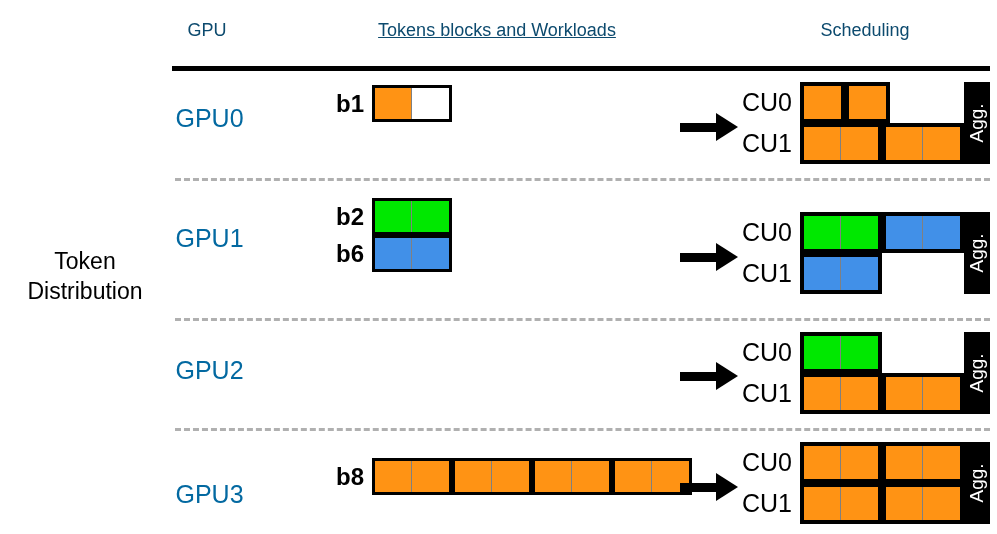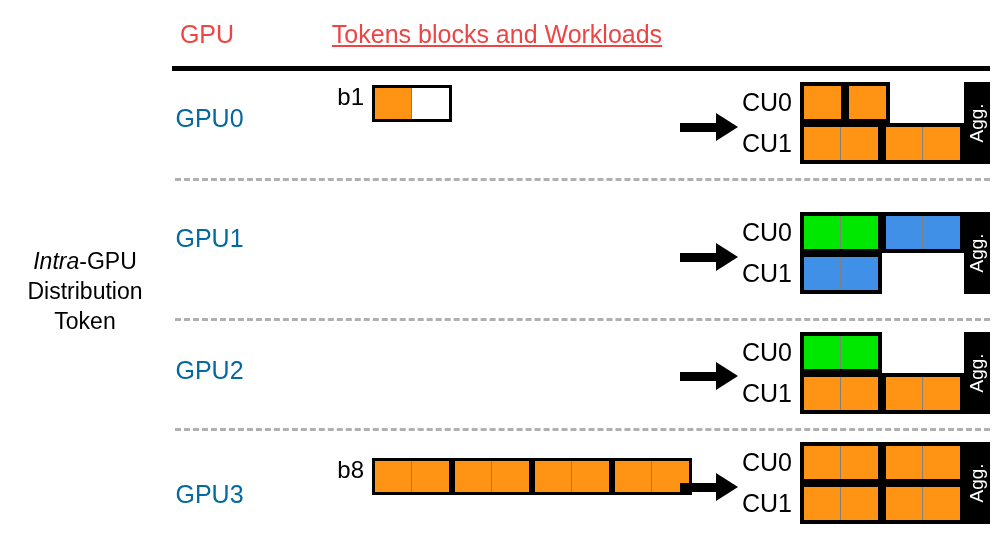--- a/index.html
+++ b/index.html
@@ -16,22 +16,22 @@
   }
   #stage {
     position: relative;
     width: 997px;
     height: 534px;
   }
 
   
   .col-header {
     position: absolute;
-    font-size: 25px;
-    color: #ef4444;
+    font-size: 18px;
+    color: #0c4a6e;
     white-space: nowrap;
     text-align: center;
   }
   #hdr-gpu      { left: 152px; top: 20px;  width: 110px; }
   #hdr-tokens   { left: 262px; top: 20px;  width: 470px; text-decoration: underline; }
   #hdr-sched    { left: 740px; top: 20px;  width: 250px; }
 
   #header-rule {
     position: absolute;
     left: 172px;
@@ -78,23 +78,24 @@
     white-space: nowrap;
   }
 
   
   .blocks {
     position: absolute;
     left: 300px;
   }
   .blk-row {
     display: flex;
-    align-items: flex-start;
+    align-items: center;
     height: 37px;
     margin-bottom: 0px;
+    font-weight: bold;
   }
   .blk-name {
     width: 44px;
     text-align: right;
     padding-right: 8px;
     font-size: 24px;
     line-height: 1;
     color: #000;
     box-sizing: border-box;
   }
@@ -191,27 +192,27 @@
     white-space: nowrap;
   }
 </style>
 </head>
 <body>
 
 <div id="stage">
 
   <div class="col-header" id="hdr-gpu">GPU</div>
   <div class="col-header" id="hdr-tokens">Tokens blocks and Workloads</div>
+  <div class="col-header" id="hdr-sched">Scheduling</div>
 
   <div id="header-rule"></div>
 
   <div id="side-caption">
-    <div><span class="ital">Intra</span><span>-GPU</span></div>
+    <div>Token</div>
     <div>Distribution</div>
-    <div>Token</div>
   </div>
 
   <div id="rows-host">
       <div class="row" style="top: 0px;">
         <div class="gpu-label" style="top: 104px;">GPU0</div>
         <div class="blocks" style="top: 85px; left: 328px;">
           <div class="blk-row">
             <div class="blk-name">b1</div>
             <div class="grp-strip">
               <div class="grp">
@@ -252,20 +253,38 @@
           </div>
           <div class="agg">
             <span>Agg.</span>
           </div>
         </div>
         <div class="row-sep" style="top: 178px;"></div>
       </div>
       <div class="row" style="top: 0px;">
         <div class="gpu-label" style="top: 224px;">GPU1</div>
         <div class="blocks" style="top: 198px; left: 328px;">
+          <div class="blk-row">
+            <div class="blk-name">b2</div>
+            <div class="grp-strip">
+              <div class="grp">
+                <div class="cell c-green"></div>
+                <div class="cell c-green"></div>
+              </div>
+            </div>
+          </div>
+          <div class="blk-row">
+            <div class="blk-name">b6</div>
+            <div class="grp-strip">
+              <div class="grp">
+                <div class="cell c-blue"></div>
+                <div class="cell c-blue"></div>
+              </div>
+            </div>
+          </div>
         </div>
         <div class="arrow" style="top: 243px; left: 680px;">
           <div class="shaft"></div>
           <div class="head"></div>
         </div>
         <div class="sched" style="top: 212px; left: 742px;">
           <div class="cu-names">
             <div class="cu-name">CU0</div>
             <div class="cu-name">CU1</div>
           </div>

